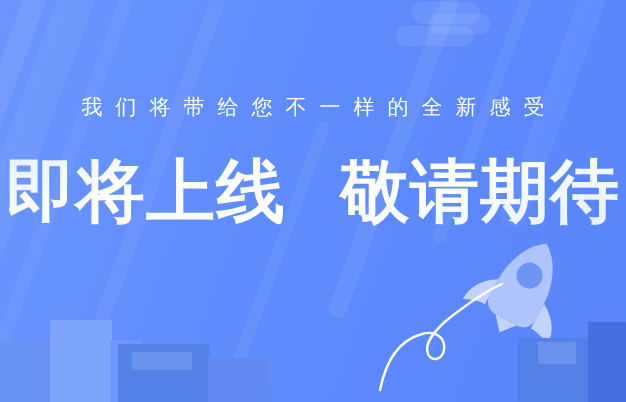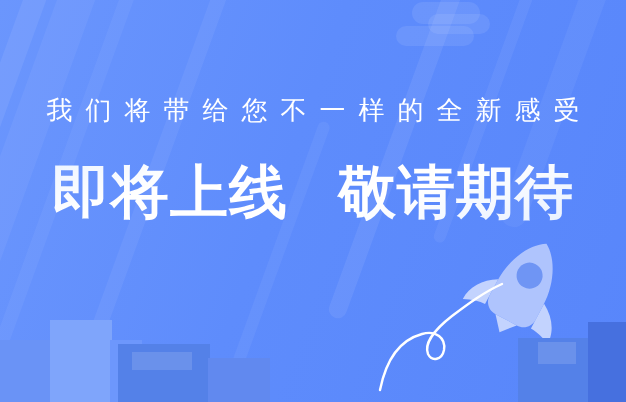--- a/index.html
+++ b/index.html
@@ -87,33 +87,33 @@
     position: absolute;
     left: 0;
     top: 0;
     width: 626px;
     text-align: center;
     z-index: 12;
   }
 
   #subtitle {
     margin-top: 96px;
-    font-size: 26px;
+    font-size: 21px;
     line-height: 1.1;
     color: #ffffff;
     letter-spacing: 13px;
     text-indent: 13px;
     font-weight: 400;
     font-family: "DejaVu Sans", "Liberation Sans", sans-serif;
     white-space: nowrap;
   }
 
   #headline {
     margin-top: 38px;
-    font-size: 58px;
+    font-size: 69px;
     line-height: 1;
     font-weight: 700;
     letter-spacing: 1px;
     white-space: nowrap;
     font-family: "DejaVu Sans", "Liberation Sans", sans-serif;
     background: linear-gradient(160deg,
         #e8f1ff 0%,
         #ffffff 28%,
         #ffffff 62%,
         #e4eeff 100%);

